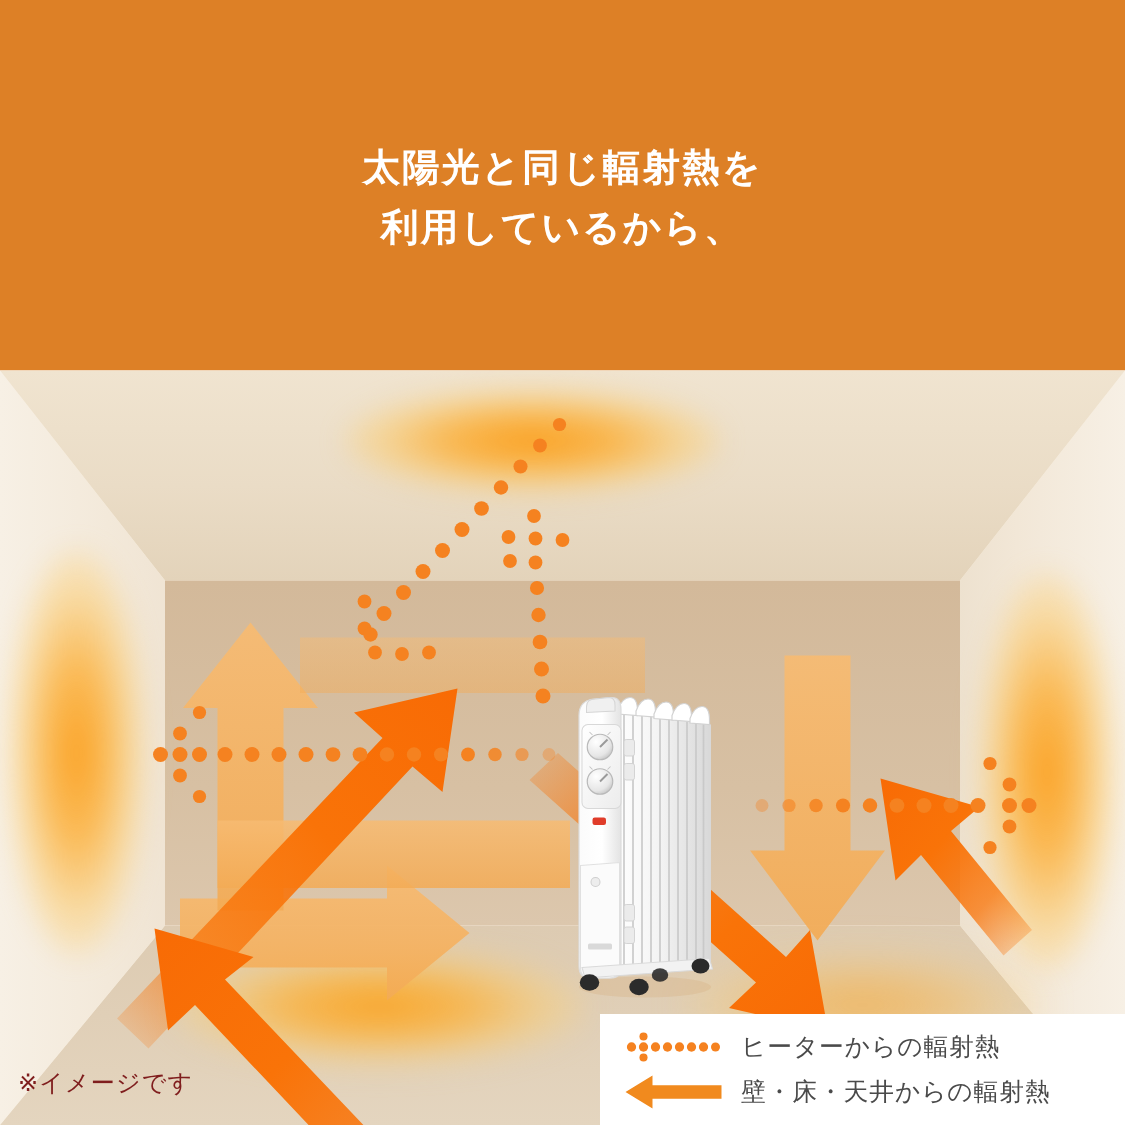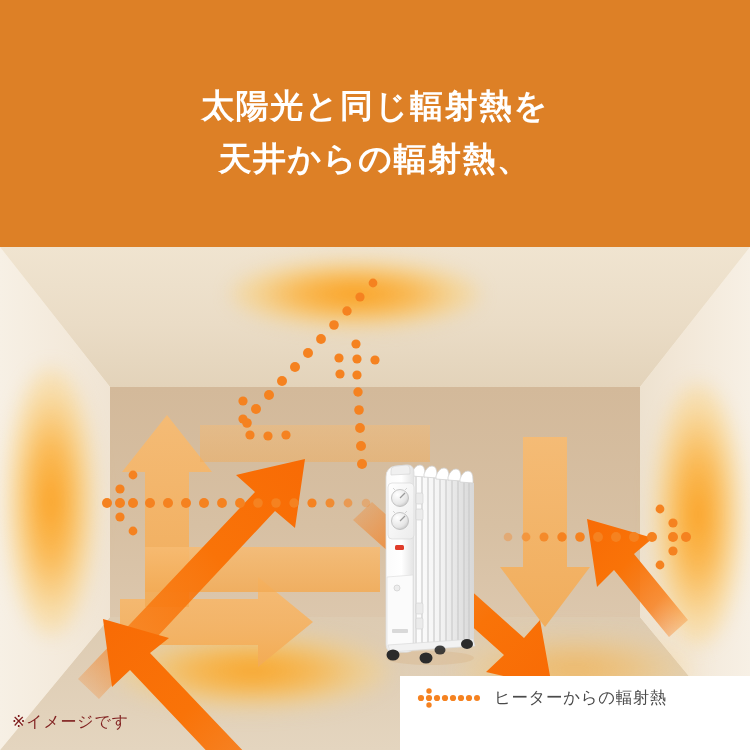--- a/index.html
+++ b/index.html
@@ -28,21 +28,21 @@
     background: #dd8026;
     display: flex;
     flex-direction: column;
     align-items: center;
     justify-content: center;
     box-sizing: border-box;
     padding-top: 18px;
   }
   .headline-line {
     color: #ffffff;
-    font-size: 33px;
+    font-size: 25px;
     font-weight: bold;
     letter-spacing: 1.5px;
     line-height: 1.58;
     text-align: left;
     white-space: nowrap;
   }
 
   
   #room-scene {
     position: absolute;
@@ -198,21 +198,21 @@
     white-space: nowrap;
   }
 </style>
 </head>
 <body>
 
 <div id="page">
 
   <div id="header-banner">
     <div class="headline-line">太陽光と同じ輻射熱を</div>
-    <div class="headline-line">天井からの輻射熱、</div>
+    <div class="headline-line">利用しているから、</div>
   </div>
 
   <div id="room-scene">
 
     <div class="surface" id="ceiling-surface"></div>
     <div class="surface" id="back-wall-surface"></div>
     <div class="surface" id="floor-surface"></div>
     <div class="surface" id="left-wall-surface"></div>
     <div class="surface" id="right-wall-surface"></div>
 
@@ -492,19 +492,27 @@
               <circle cx="38" cy="13" r="3.1"></circle>
               <circle cx="46" cy="13" r="3.1"></circle>
               <circle cx="54" cy="13" r="3.1"></circle>
               <circle cx="62" cy="13" r="3.0"></circle>
             </g>
           </svg>
         </span>
         <span class="legend-label">ヒーターからの輻射熱</span>
       </div>
 
+      <div class="legend-row">
+        <span class="legend-symbol">
+          <svg width="76" height="26" viewBox="0 0 76 26">
+            <path d="M2,13 L20,2 L20,8.5 L66,8.5 L66,17.5 L20,17.5 L20,24 Z" fill="#f18a1e"></path>
+          </svg>
+        </span>
+        <span class="legend-label">壁・床・天井からの輻射熱</span>
+      </div>
 
     </div>
   </div>
 
   <div id="footnote">※イメージです</div>
 
 </div>
 
 </body></html>

